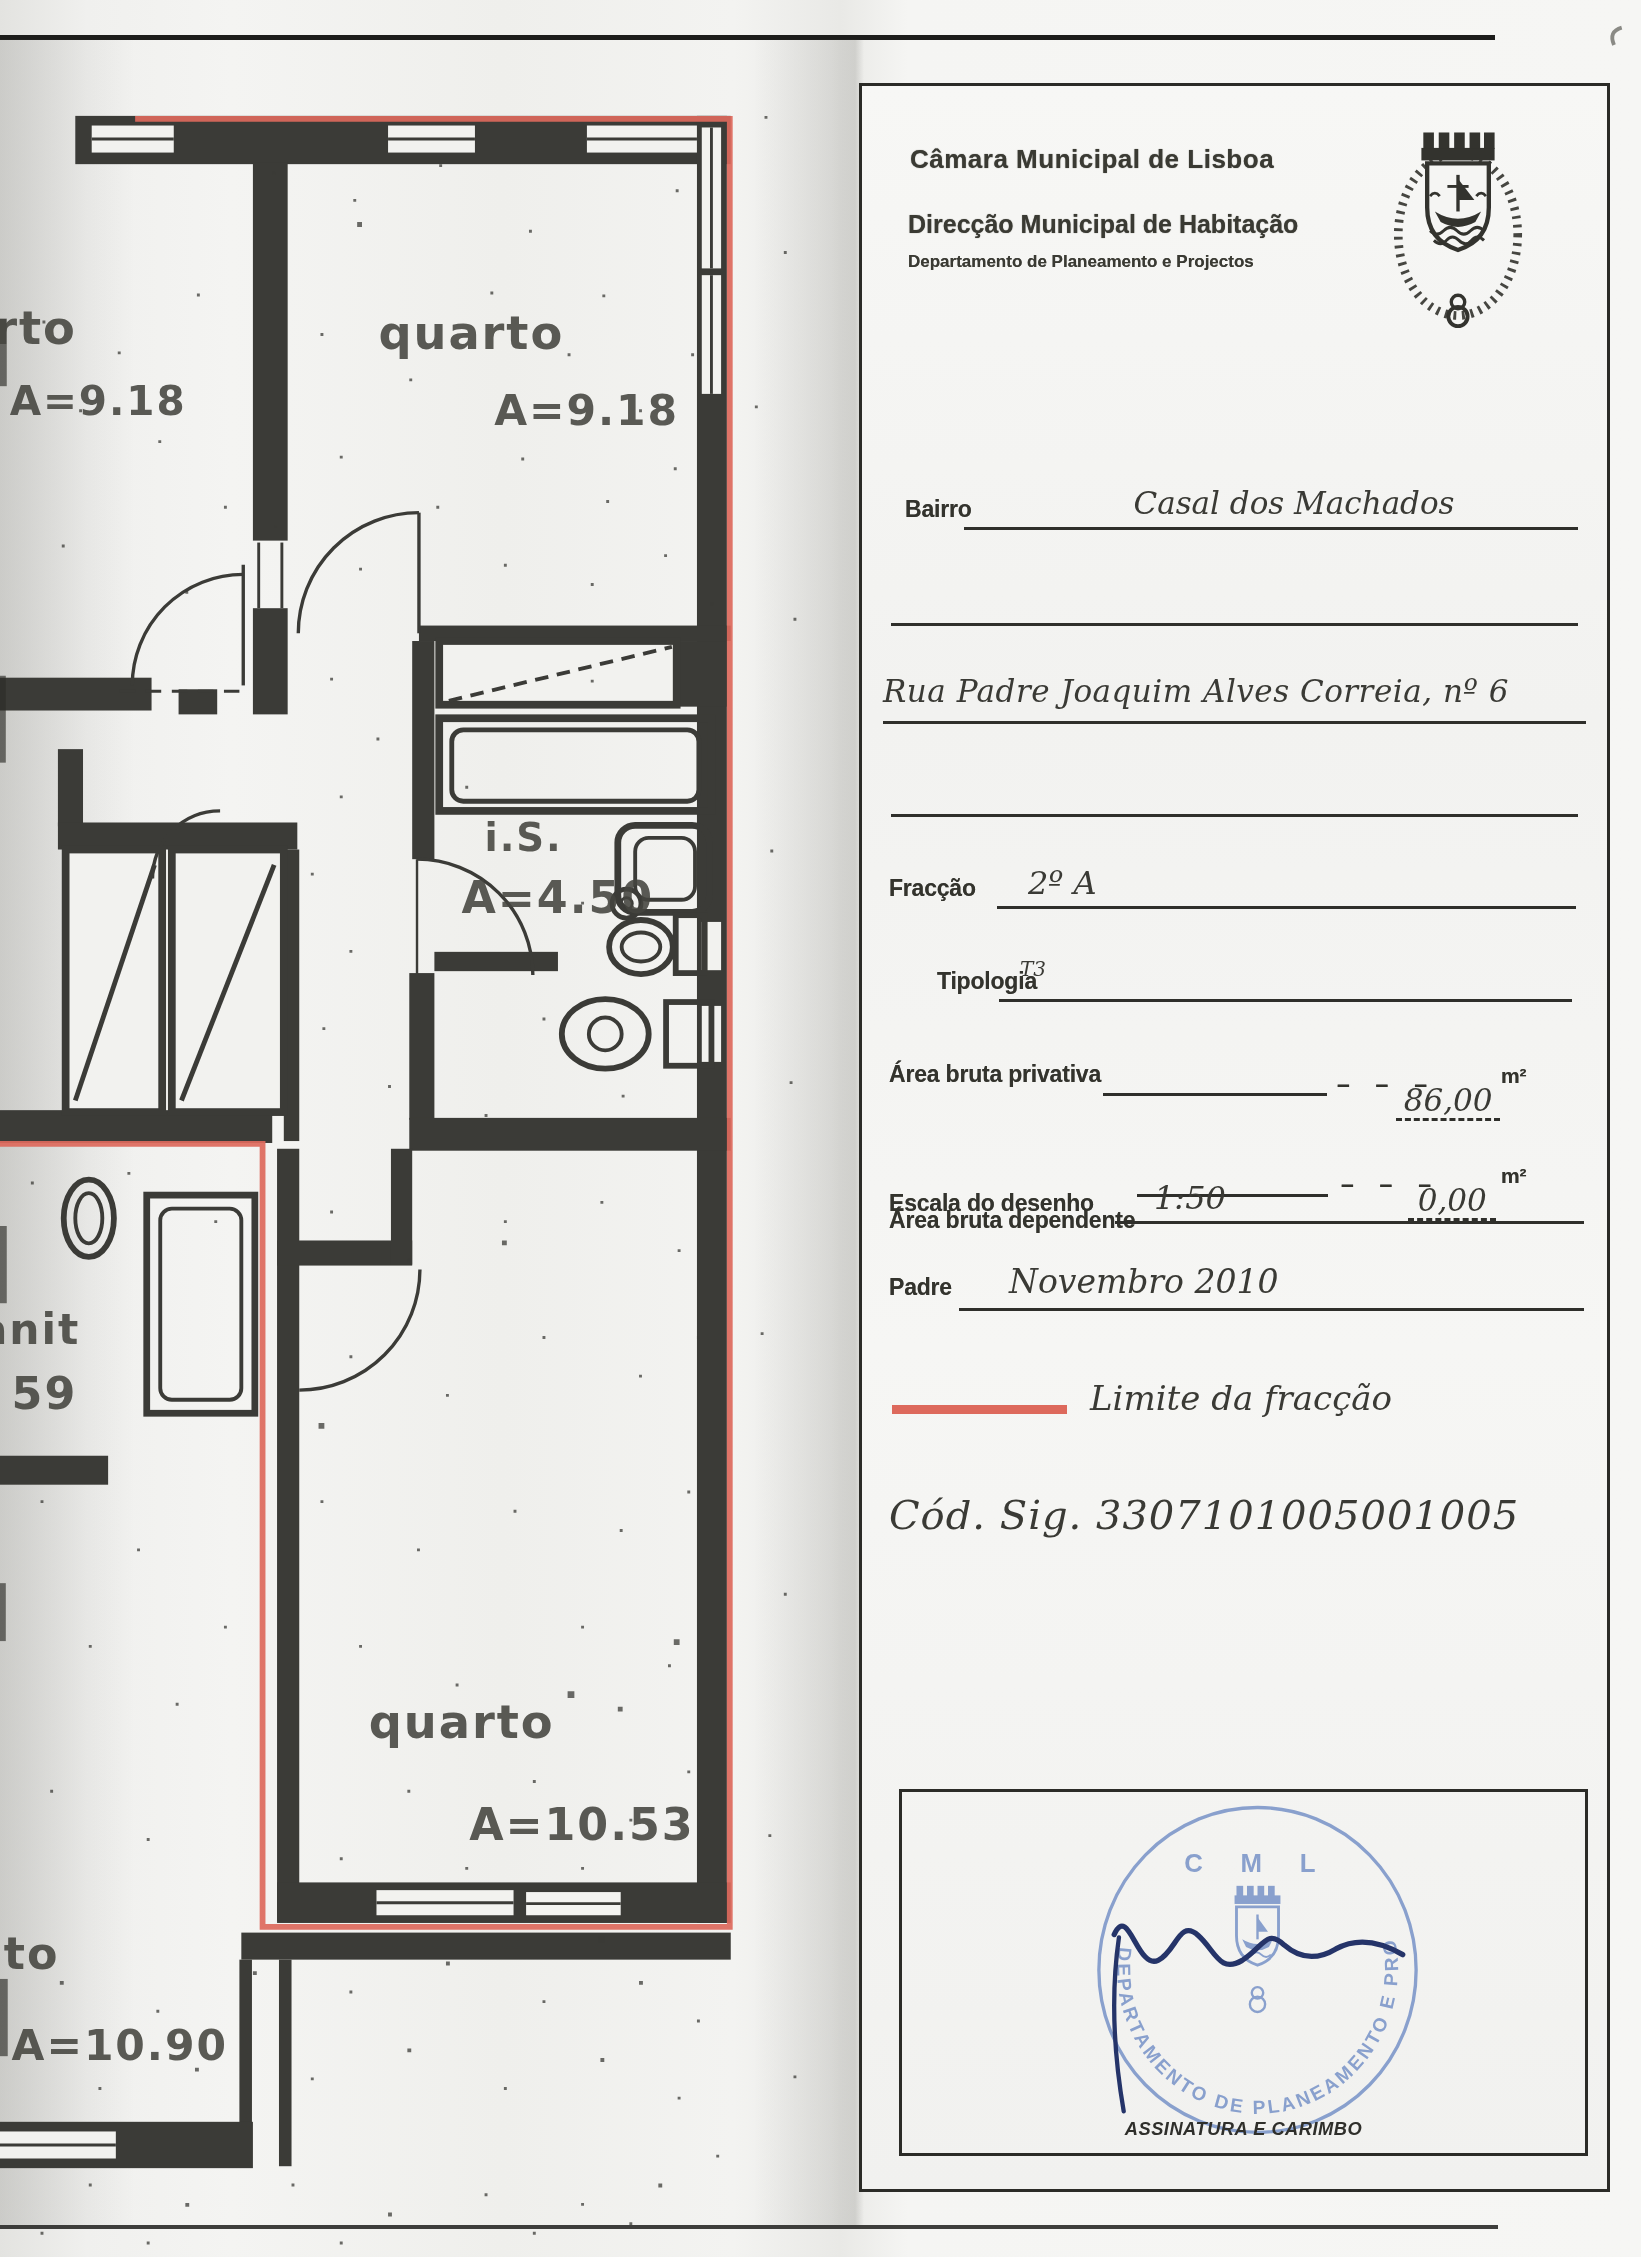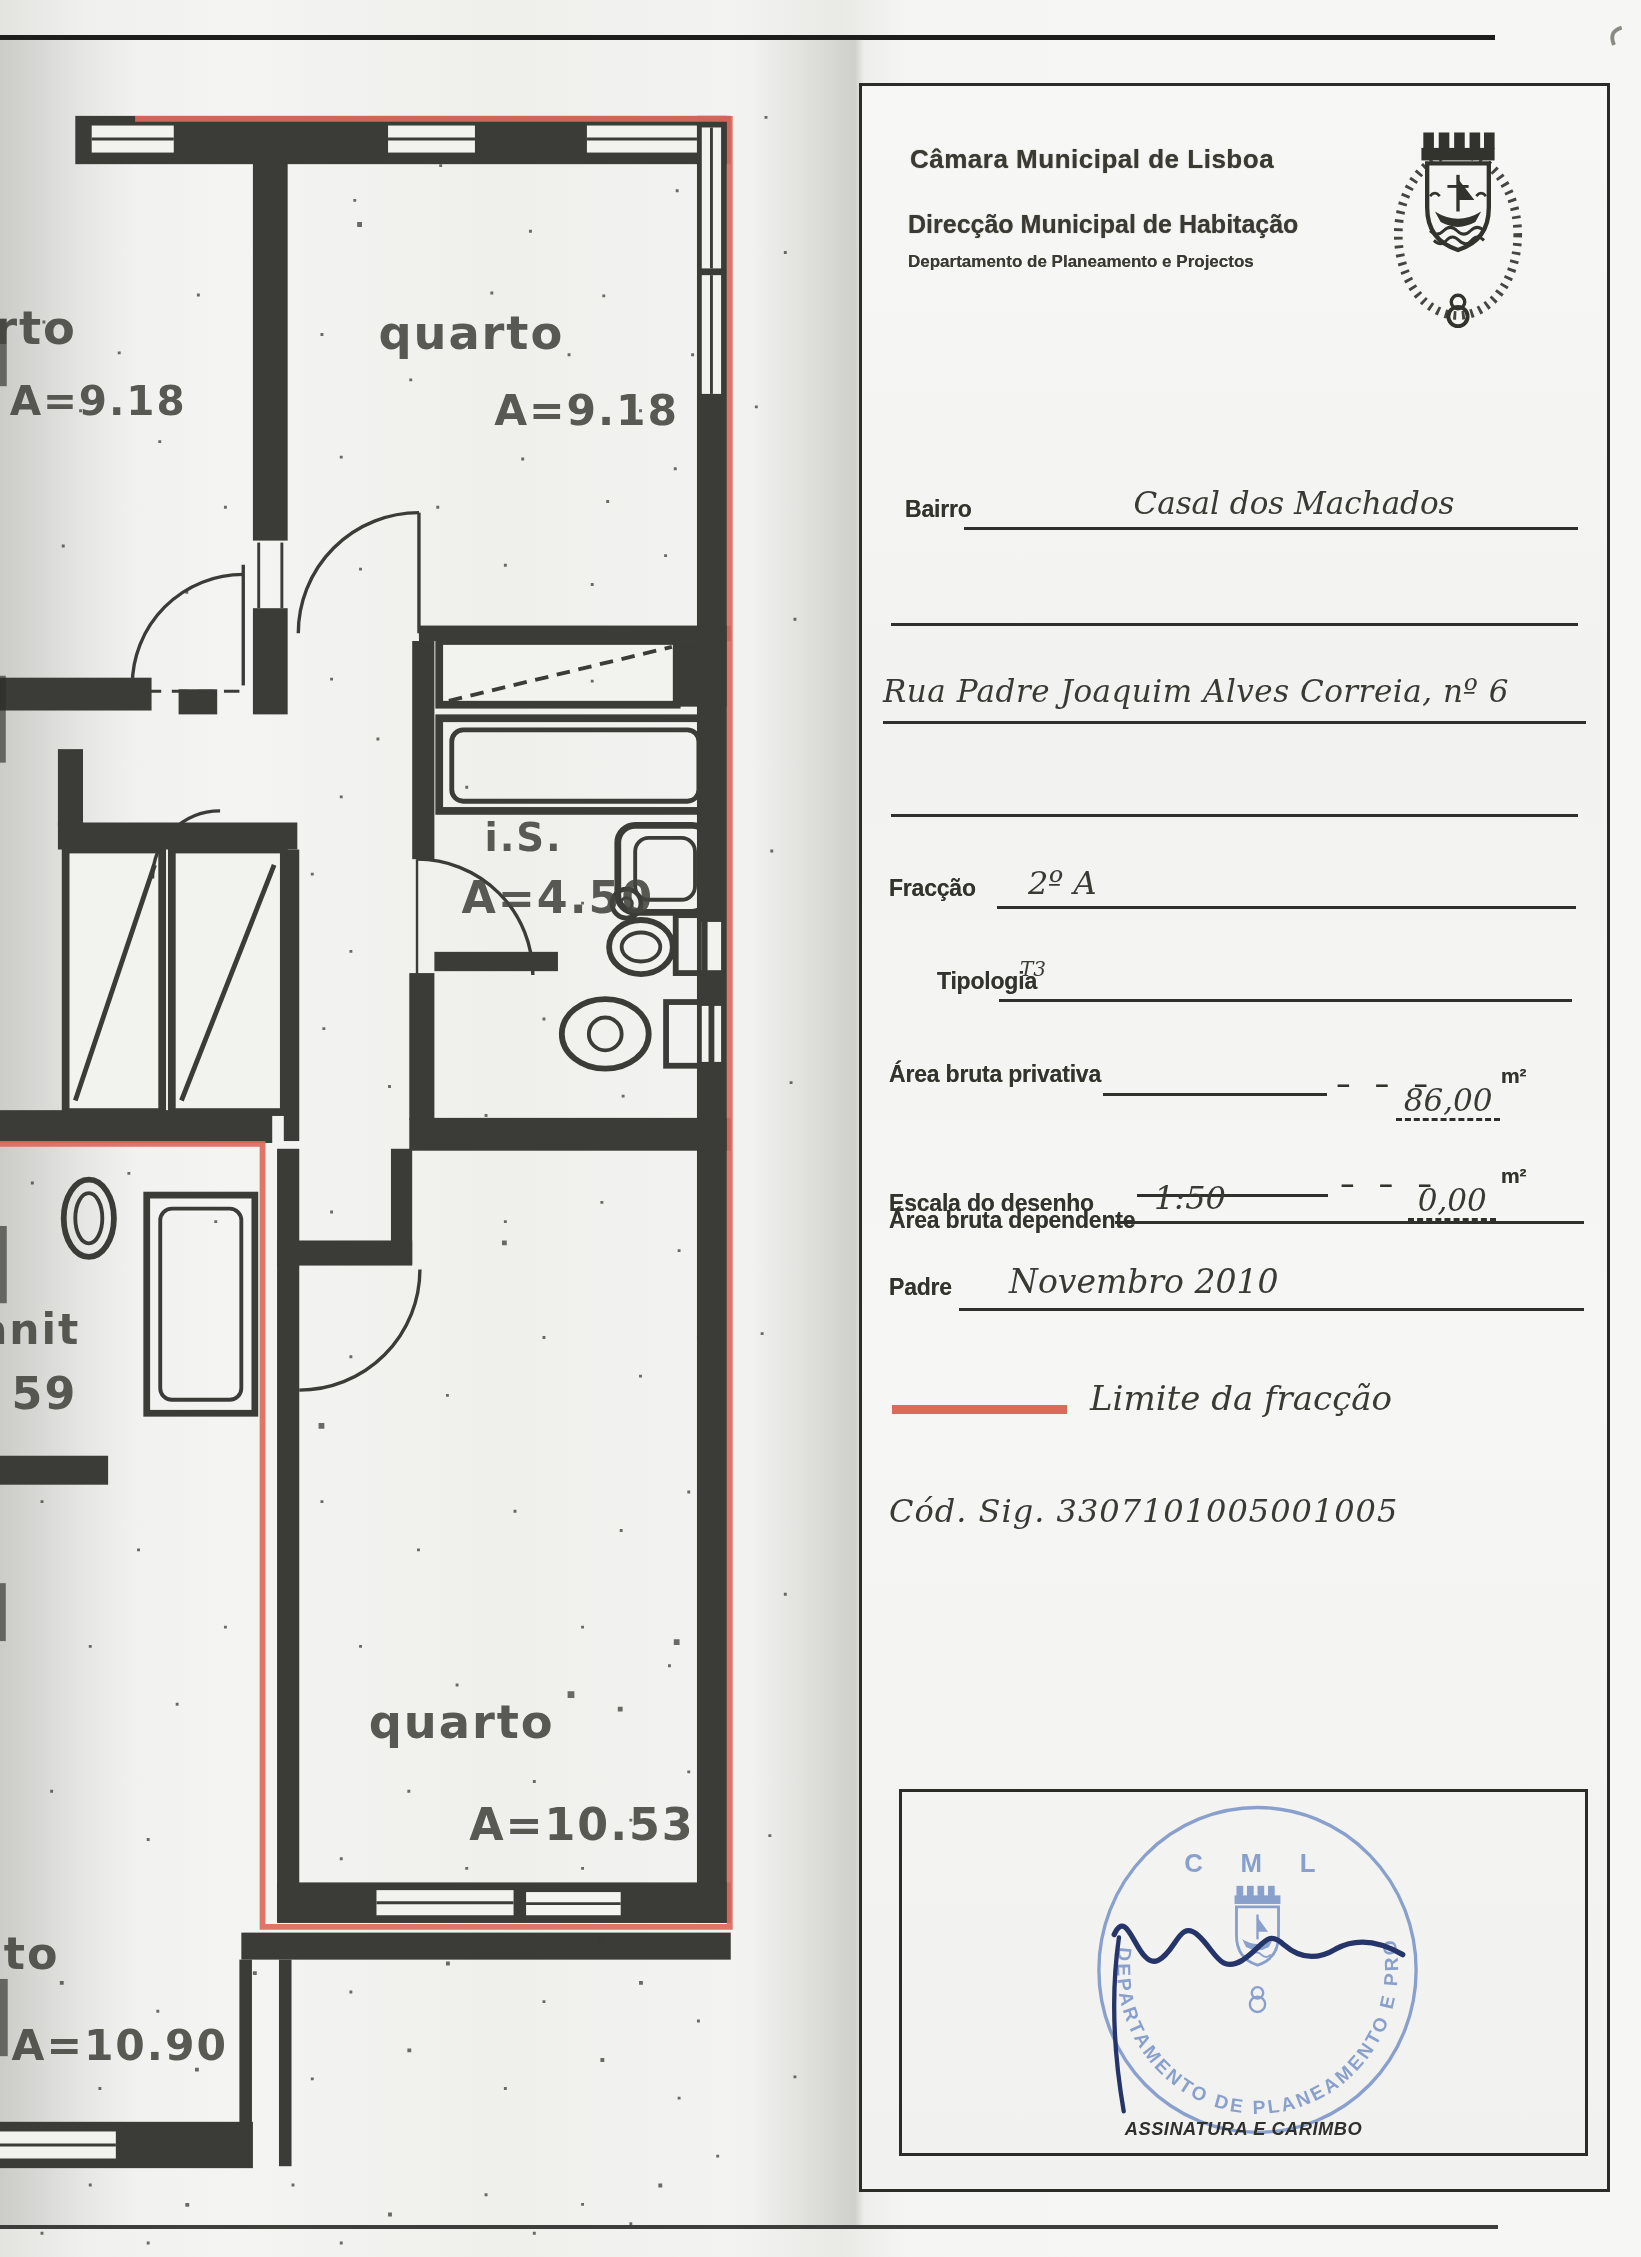--- a/index.html
+++ b/index.html
@@ -248,21 +248,21 @@
     </div>
 
     <div class="abs flabel" style="left:27px;top:1188px;">Padre</div>
     <div class="abs fline" style="left:97px;right:23px;top:1176px;height:46px;">
       <div class="hand" style="font-size:33px;padding-left:50px;">Novembro 2010</div>
     </div>
 
     <div class="abs redline" style="left:30px;top:1319px;width:175px;height:8.7px;"></div>
     <div class="abs hand" style="left:228px;top:1292px;font-size:34px;">Limite da fracção</div>
 
-    <div class="abs hand" style="left:27px;top:1406px;font-size:32px;letter-spacing:1px;">Cód. Sig. 3307101005001005</div>
+    <div class="abs hand" style="left:27px;top:1406px;font-size:40px;letter-spacing:1px;">Cód. Sig. 3307101005001005</div>
 
     <div class="sigbox" style="left:37px;top:1703px;width:683px;height:361px;">
       <svg width="463" height="344" viewBox="0 0 480 360" style="position:absolute;left:124px;top:3.9px;">
         <g opacity=".8">
           <ellipse cx="240" cy="182" rx="166" ry="170" fill="none" stroke="#6f8cc5" stroke-width="3.5"></ellipse>
           <path id="stampArc" d="M 96,150 A 147,152 0 1 0 384,150" fill="none"></path>
           <text font-size="20" font-weight="bold" fill="#6f8cc5" letter-spacing="3" font-family="Liberation Sans,sans-serif">
             <textPath href="#stampArc" startOffset="8">DEPARTAMENTO DE PLANEAMENTO E PROJECTOS</textPath>
           </text>
           <text x="240" y="80" text-anchor="middle" font-size="27" font-weight="bold" fill="#6f8cc5" letter-spacing="16" font-family="Liberation Sans,sans-serif">C M L</text>

